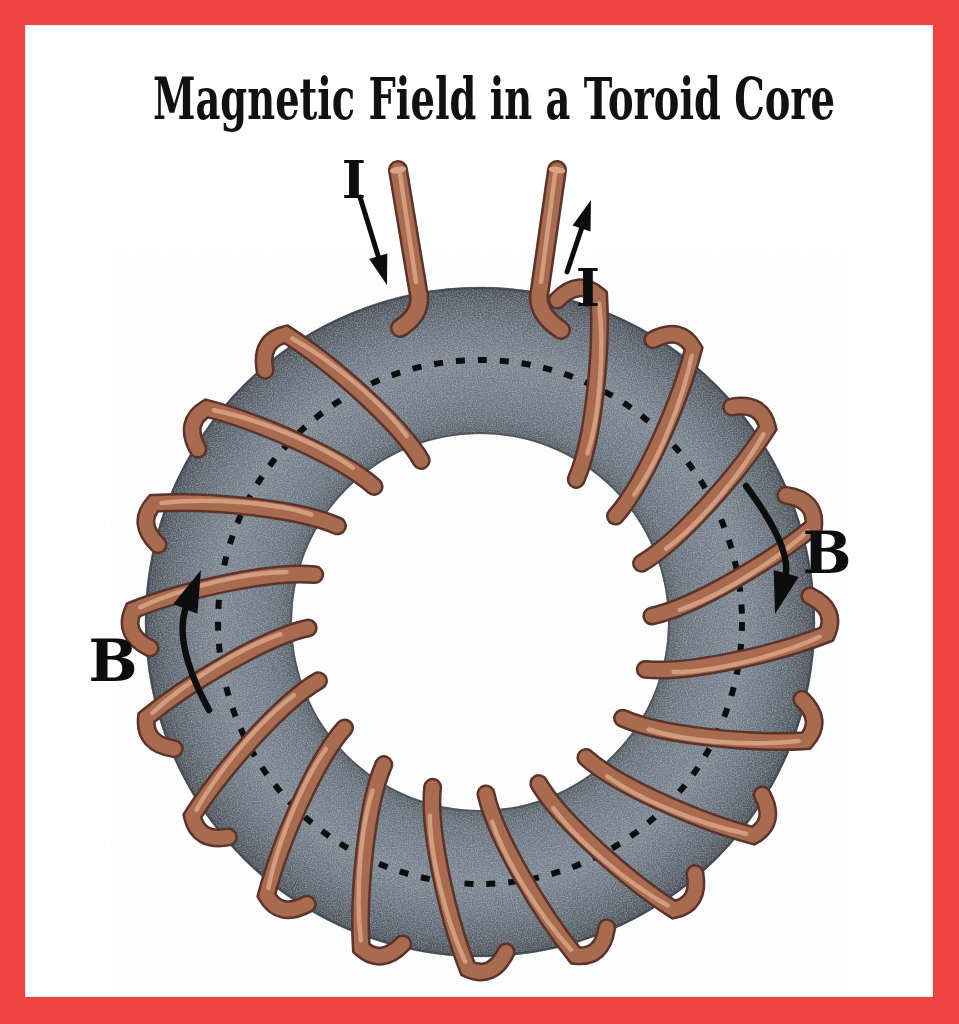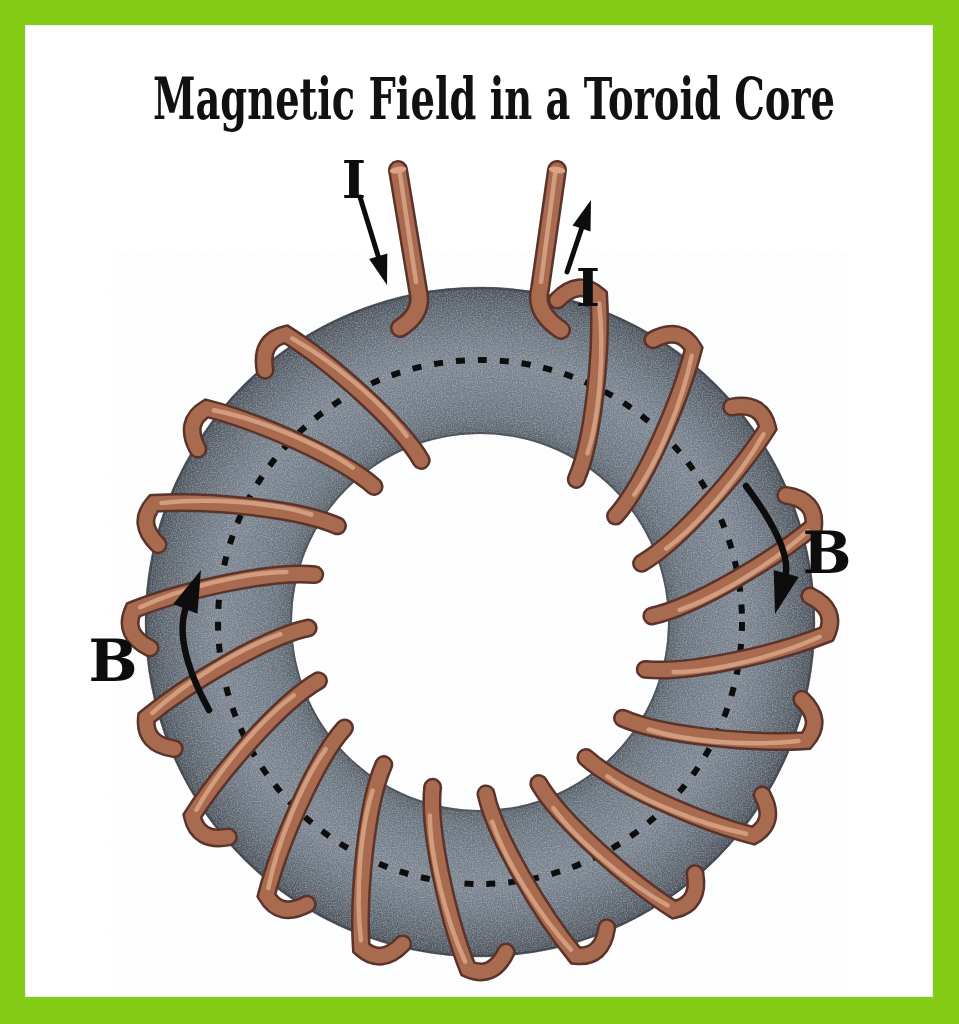--- a/index.html
+++ b/index.html
@@ -1,16 +1,16 @@
 <!DOCTYPE html>
 <html><head>
 <meta charset="utf-8">
 <style>
   html,body{margin:0;padding:0;background:#d9d9d9;}
-  .frame{position:relative;width:959px;height:1024px;background:#84cc16;box-sizing:border-box;overflow:hidden;}
+  .frame{position:relative;width:959px;height:1024px;background:#ef4444;box-sizing:border-box;overflow:hidden;}
   .panel{position:absolute;left:25px;top:25px;width:908px;height:972px;background:#ffffff;border:1px solid #ececec;box-sizing:border-box;}
   svg.scene{position:absolute;left:0;top:0;width:959px;height:1024px;display:block;}
   text{font-family:"DejaVu Serif", serif;}
   .title-text{font-weight:bold;fill:#111111;}
   .anno-label{font-weight:bold;fill:#0d0d0d;}
 </style>
 </head>
 <body>
 
 <div class="frame">

